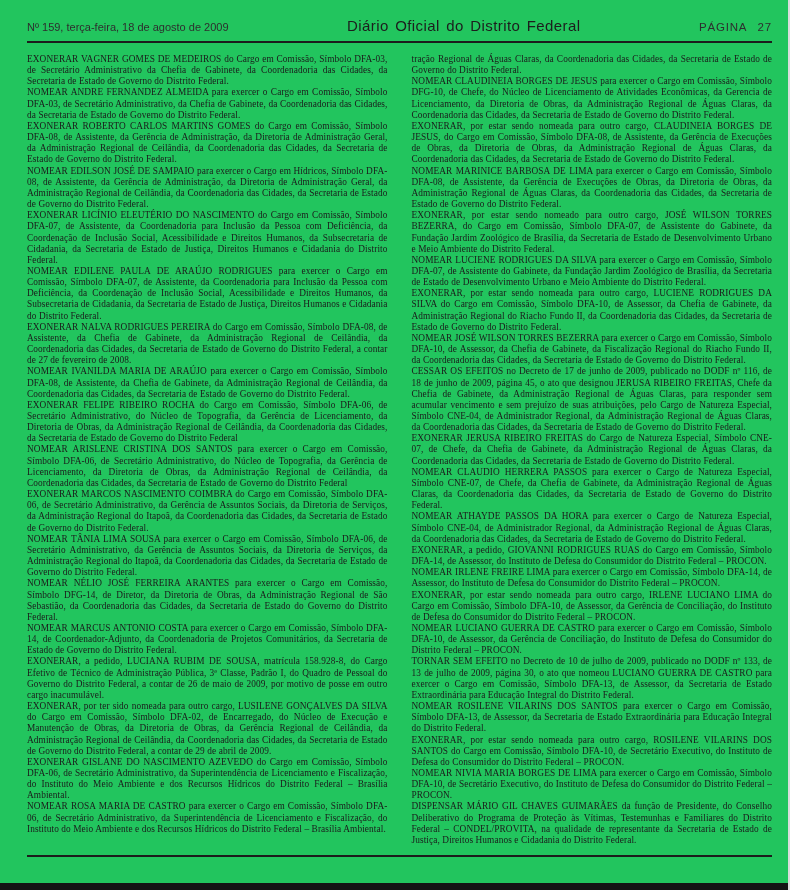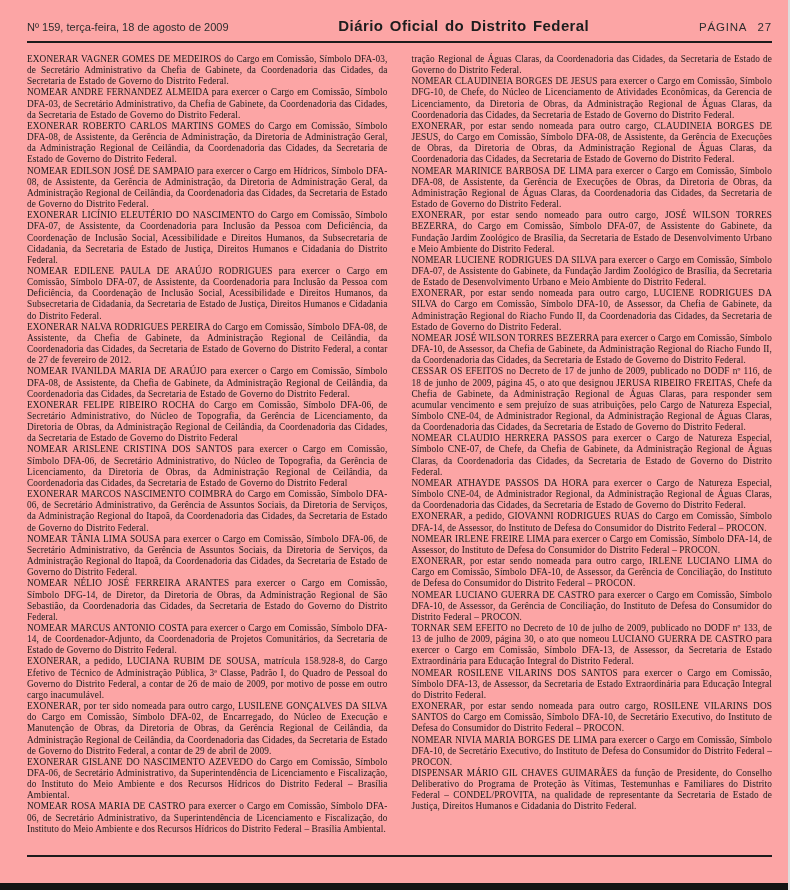--- a/index.html
+++ b/index.html
@@ -1,20 +1,20 @@
 <!DOCTYPE html>
 <html><head>
 <meta charset="utf-8">
 <style>
   html, body { margin: 0; padding: 0; background: #ffffff; }
   .page {
     position: relative;
     width: 790px;
     height: 890px;
-    background: #fca5a5;
+    background: #22c55e;
     overflow: hidden;
     font-family: "Liberation Serif", serif;
   }
   
   .page::after {
     content: "";
     position: absolute;
     top: 0; right: 0;
     width: 2px; height: 100%;
     background: #dcdcdc;
@@ -27,21 +27,21 @@
   }
   .header {
     display: flex;
     justify-content: space-between;
     align-items: baseline;
     padding: 17px 18px 7px 27px;
     font-family: "Liberation Sans", sans-serif;
     color: #2e2e2e;
   }
   .h-left  { font-size: 11px; }
-  .h-title { font-size: 15px; font-weight: bold; color: #1d1d1d; letter-spacing: 0.4px; word-spacing: 2px; }
+  .h-title { font-size: 15px; font-weight: normal; color: #1d1d1d; letter-spacing: 0.4px; word-spacing: 2px; }
   .h-page  { font-size: 11.5px; letter-spacing: 0.8px; word-spacing: 7px; }
   .header-rule, .footer-rule {
     margin: 0 18px 0 27px;
     border-top: 2px solid #1c1c1c;
     height: 0;
   }
   .content {
     display: flex;
     gap: 24px;
     padding: 11px 18px 0 27px;
@@ -74,43 +74,44 @@
   <div class="header-rule"></div>
 
   <div class="content">
     <div class="col" id="column-left">
         <p>EXONERAR VAGNER GOMES DE MEDEIROS do Cargo em Comissão, Símbolo DFA-03, de Secretário Administrativo da Chefia de Gabinete, da Coordenadoria das Cidades, da Secretaria de Estado de Governo do Distrito Federal.</p>
         <p>NOMEAR ANDRE FERNANDEZ ALMEIDA para exercer o Cargo em Comissão, Símbolo DFA-03, de Secretário Administrativo, da Chefia de Gabinete, da Coordenadoria das Cidades, da Secretaria de Estado de Governo do Distrito Federal.</p>
         <p>EXONERAR ROBERTO CARLOS MARTINS GOMES do Cargo em Comissão, Símbolo DFA-08, de Assistente, da Gerência de Administração, da Diretoria de Administração Geral, da Administração Regional de Ceilândia, da Coordenadoria das Cidades, da Secretaria de Estado de Governo do Distrito Federal.</p>
         <p>NOMEAR EDILSON JOSÉ DE SAMPAIO para exercer o Cargo em Hídricos, Símbolo DFA-08, de Assistente, da Gerência de Administração, da Diretoria de Administração Geral, da Administração Regional de Ceilândia, da Coordenadoria das Cidades, da Secretaria de Estado de Governo do Distrito Federal.</p>
         <p>EXONERAR LICÍNIO ELEUTÉRIO DO NASCIMENTO do Cargo em Comissão, Símbolo DFA-07, de Assistente, da Coordenadoria para Inclusão da Pessoa com Deficiência, da Coordenação de Inclusão Social, Acessibilidade e Direitos Humanos, da Subsecretaria de Cidadania, da Secretaria de Estado de Justiça, Direitos Humanos e Cidadania do Distrito Federal.</p>
         <p>NOMEAR EDILENE PAULA DE ARAÚJO RODRIGUES para exercer o Cargo em Comissão, Símbolo DFA-07, de Assistente, da Coordenadoria para Inclusão da Pessoa com Deficiência, da Coordenação de Inclusão Social, Acessibilidade e Direitos Humanos, da Subsecretaria de Cidadania, da Secretaria de Estado de Justiça, Direitos Humanos e Cidadania do Distrito Federal.</p>
-        <p>EXONERAR NALVA RODRIGUES PEREIRA do Cargo em Comissão, Símbolo DFA-08, de Assistente, da Chefia de Gabinete, da Administração Regional de Ceilândia, da Coordenadoria das Cidades, da Secretaria de Estado de Governo do Distrito Federal, a contar de 27 de fevereiro de 2012.</p>
+        <p>EXONERAR NALVA RODRIGUES PEREIRA do Cargo em Comissão, Símbolo DFA-08, de Assistente, da Chefia de Gabinete, da Administração Regional de Ceilândia, da Coordenadoria das Cidades, da Secretaria de Estado de Governo do Distrito Federal, a contar de 27 de fevereiro de 2008.</p>
         <p>NOMEAR IVANILDA MARIA DE ARAÚJO para exercer o Cargo em Comissão, Símbolo DFA-08, de Assistente, da Chefia de Gabinete, da Administração Regional de Ceilândia, da Coordenadoria das Cidades, da Secretaria de Estado de Governo do Distrito Federal.</p>
         <p>EXONERAR FELIPE RIBEIRO ROCHA do Cargo em Comissão, Símbolo DFA-06, de Secretário Administrativo, do Núcleo de Topografia, da Gerência de Licenciamento, da Diretoria de Obras, da Administração Regional de Ceilândia, da Coordenadoria das Cidades, da Secretaria de Estado de Governo do Distrito Federal</p>
         <p>NOMEAR ARISLENE CRISTINA DOS SANTOS para exercer o Cargo em Comissão, Símbolo DFA-06, de Secretário Administrativo, do Núcleo de Topografia, da Gerência de Licenciamento, da Diretoria de Obras, da Administração Regional de Ceilândia, da Coordenadoria das Cidades, da Secretaria de Estado de Governo do Distrito Federal</p>
         <p>EXONERAR MARCOS NASCIMENTO COIMBRA do Cargo em Comissão, Símbolo DFA-06, de Secretário Administrativo, da Gerência de Assuntos Sociais, da Diretoria de Serviços, da Administração Regional do Itapoã, da Coordenadoria das Cidades, da Secretaria de Estado de Governo do Distrito Federal.</p>
         <p>NOMEAR TÂNIA LIMA SOUSA para exercer o Cargo em Comissão, Símbolo DFA-06, de Secretário Administrativo, da Gerência de Assuntos Sociais, da Diretoria de Serviços, da Administração Regional do Itapoã, da Coordenadoria das Cidades, da Secretaria de Estado de Governo do Distrito Federal.</p>
         <p>NOMEAR NÉLIO JOSÉ FERREIRA ARANTES para exercer o Cargo em Comissão, Símbolo DFG-14, de Diretor, da Diretoria de Obras, da Administração Regional de São Sebastião, da Coordenadoria das Cidades, da Secretaria de Estado do Governo do Distrito Federal.</p>
         <p>NOMEAR MARCUS ANTONIO COSTA para exercer o Cargo em Comissão, Símbolo DFA-14, de Coordenador-Adjunto, da Coordenadoria de Projetos Comunitários, da Secretaria de Estado de Governo do Distrito Federal.</p>
         <p>EXONERAR, a pedido, LUCIANA RUBIM DE SOUSA, matrícula 158.928-8, do Cargo Efetivo de Técnico de Administração Pública, 3ª Classe, Padrão I, do Quadro de Pessoal do Governo do Distrito Federal, a contar de 26 de maio de 2009, por motivo de posse em outro cargo inacumulável.</p>
         <p>EXONERAR, por ter sido nomeada para outro cargo, LUSILENE GONÇALVES DA SILVA do Cargo em Comissão, Símbolo DFA-02, de Encarregado, do Núcleo de Execução e Manutenção de Obras, da Diretoria de Obras, da Gerência Regional de Ceilândia, da Administração Regional de Ceilândia, da Coordenadoria das Cidades, da Secretaria de Estado de Governo do Distrito Federal, a contar de 29 de abril de 2009.</p>
         <p>EXONERAR GISLANE DO NASCIMENTO AZEVEDO do Cargo em Comissão, Símbolo DFA-06, de Secretário Administrativo, da Superintendência de Licenciamento e Fiscalização, do Instituto do Meio Ambiente e dos Recursos Hídricos do Distrito Federal – Brasília Ambiental.</p>
         <p>NOMEAR ROSA MARIA DE CASTRO para exercer o Cargo em Comissão, Símbolo DFA-06, de Secretário Administrativo, da Superintendência de Licenciamento e Fiscalização, do Instituto do Meio Ambiente e dos Recursos Hídricos do Distrito Federal – Brasília Ambiental.</p>
       </div>
     <div class="col" id="column-right">
         <p>tração Regional de Águas Claras, da Coordenadoria das Cidades, da Secretaria de Estado de Governo do Distrito Federal.</p>
         <p>NOMEAR CLAUDINEIA BORGES DE JESUS para exercer o Cargo em Comissão, Símbolo DFG-10, de Chefe, do Núcleo de Licenciamento de Atividades Econômicas, da Gerencia de Licenciamento, da Diretoria de Obras, da Administração Regional de Águas Claras, da Coordenadoria das Cidades, da Secretaria de Estado de Governo do Distrito Federal.</p>
         <p>EXONERAR, por estar sendo nomeada para outro cargo, CLAUDINEIA BORGES DE JESUS, do Cargo em Comissão, Símbolo DFA-08, de Assistente, da Gerência de Execuções de Obras, da Diretoria de Obras, da Administração Regional de Águas Claras, da Coordenadoria das Cidades, da Secretaria de Estado de Governo do Distrito Federal.</p>
         <p>NOMEAR MARINICE BARBOSA DE LIMA para exercer o Cargo em Comissão, Símbolo DFA-08, de Assistente, da Gerência de Execuções de Obras, da Diretoria de Obras, da Administração Regional de Águas Claras, da Coordenadoria das Cidades, da Secretaria de Estado de Governo do Distrito Federal.</p>
         <p>EXONERAR, por estar sendo nomeado para outro cargo, JOSÉ WILSON TORRES BEZERRA, do Cargo em Comissão, Símbolo DFA-07, de Assistente do Gabinete, da Fundação Jardim Zoológico de Brasília, da Secretaria de Estado de Desenvolvimento Urbano e Meio Ambiente do Distrito Federal.</p>
         <p>NOMEAR LUCIENE RODRIGUES DA SILVA para exercer o Cargo em Comissão, Símbolo DFA-07, de Assistente do Gabinete, da Fundação Jardim Zoológico de Brasília, da Secretaria de Estado de Desenvolvimento Urbano e Meio Ambiente do Distrito Federal.</p>
         <p>EXONERAR, por estar sendo nomeada para outro cargo, LUCIENE RODRIGUES DA SILVA do Cargo em Comissão, Símbolo DFA-10, de Assessor, da Chefia de Gabinete, da Administração Regional do Riacho Fundo II, da Coordenadoria das Cidades, da Secretaria de Estado de Governo do Distrito Federal.</p>
-        <p>NOMEAR JOSÉ WILSON TORRES BEZERRA para exercer o Cargo em Comissão, Símbolo DFA-10, de Assessor, da Chefia de Gabinete, da Administração Regional do Riacho Fundo II, da Coordenadoria das Cidades, da Secretaria de Estado de Governo do Distrito Federal.</p>
+        <p>NOMEAR JOSÉ WILSON TORRES BEZERRA para exercer o Cargo em Comissão, Símbolo DFA-10, de Assessor, da Chefia de Gabinete, da Fiscalização Regional do Riacho Fundo II, da Coordenadoria das Cidades, da Secretaria de Estado de Governo do Distrito Federal.</p>
         <p>CESSAR OS EFEITOS no Decreto de 17 de junho de 2009, publicado no DODF nº 116, de 18 de junho de 2009, página 45, o ato que designou JERUSA RIBEIRO FREITAS, Chefe da Chefia de Gabinete, da Administração Regional de Águas Claras, para responder sem acumular vencimento e sem prejuízo de suas atribuições, pelo Cargo de Natureza Especial, Símbolo CNE-04, de Administrador Regional, da Administração Regional de Águas Claras, da Coordenadoria das Cidades, da Secretaria de Estado de Governo do Distrito Federal.</p>
+        <p>EXONERAR JERUSA RIBEIRO FREITAS do Cargo de Natureza Especial, Símbolo CNE-07, de Chefe, da Chefia de Gabinete, da Administração Regional de Águas Claras, da Coordenadoria das Cidades, da Secretaria de Estado de Governo do Distrito Federal.</p>
         <p>NOMEAR CLAUDIO HERRERA PASSOS para exercer o Cargo de Natureza Especial, Símbolo CNE-07, de Chefe, da Chefia de Gabinete, da Administração Regional de Águas Claras, da Coordenadoria das Cidades, da Secretaria de Estado de Governo do Distrito Federal.</p>
         <p>NOMEAR ATHAYDE PASSOS DA HORA para exercer o Cargo de Natureza Especial, Símbolo CNE-04, de Administrador Regional, da Administração Regional de Águas Claras, da Coordenadoria das Cidades, da Secretaria de Estado de Governo do Distrito Federal.</p>
         <p>EXONERAR, a pedido, GIOVANNI RODRIGUES RUAS do Cargo em Comissão, Símbolo DFA-14, de Assessor, do Instituto de Defesa do Consumidor do Distrito Federal – PROCON.</p>
         <p>NOMEAR IRLENE FREIRE LIMA para exercer o Cargo em Comissão, Símbolo DFA-14, de Assessor, do Instituto de Defesa do Consumidor do Distrito Federal – PROCON.</p>
         <p>EXONERAR, por estar sendo nomeada para outro cargo, IRLENE LUCIANO LIMA do Cargo em Comissão, Símbolo DFA-10, de Assessor, da Gerência de Conciliação, do Instituto de Defesa do Consumidor do Distrito Federal – PROCON.</p>
         <p>NOMEAR LUCIANO GUERRA DE CASTRO para exercer o Cargo em Comissão, Símbolo DFA-10, de Assessor, da Gerência de Conciliação, do Instituto de Defesa do Consumidor do Distrito Federal – PROCON.</p>
         <p>TORNAR SEM EFEITO no Decreto de 10 de julho de 2009, publicado no DODF nº 133, de 13 de julho de 2009, página 30, o ato que nomeou LUCIANO GUERRA DE CASTRO para exercer o Cargo em Comissão, Símbolo DFA-13, de Assessor, da Secretaria de Estado Extraordinária para Educação Integral do Distrito Federal.</p>
         <p>NOMEAR ROSILENE VILARINS DOS SANTOS para exercer o Cargo em Comissão, Símbolo DFA-13, de Assessor, da Secretaria de Estado Extraordinária para Educação Integral do Distrito Federal.</p>
         <p>EXONERAR, por estar sendo nomeada para outro cargo, ROSILENE VILARINS DOS SANTOS do Cargo em Comissão, Símbolo DFA-10, de Secretário Executivo, do Instituto de Defesa do Consumidor do Distrito Federal – PROCON.</p>
         <p>NOMEAR NIVIA MARIA BORGES DE LIMA para exercer o Cargo em Comissão, Símbolo DFA-10, de Secretário Executivo, do Instituto de Defesa do Consumidor do Distrito Federal – PROCON.</p>

